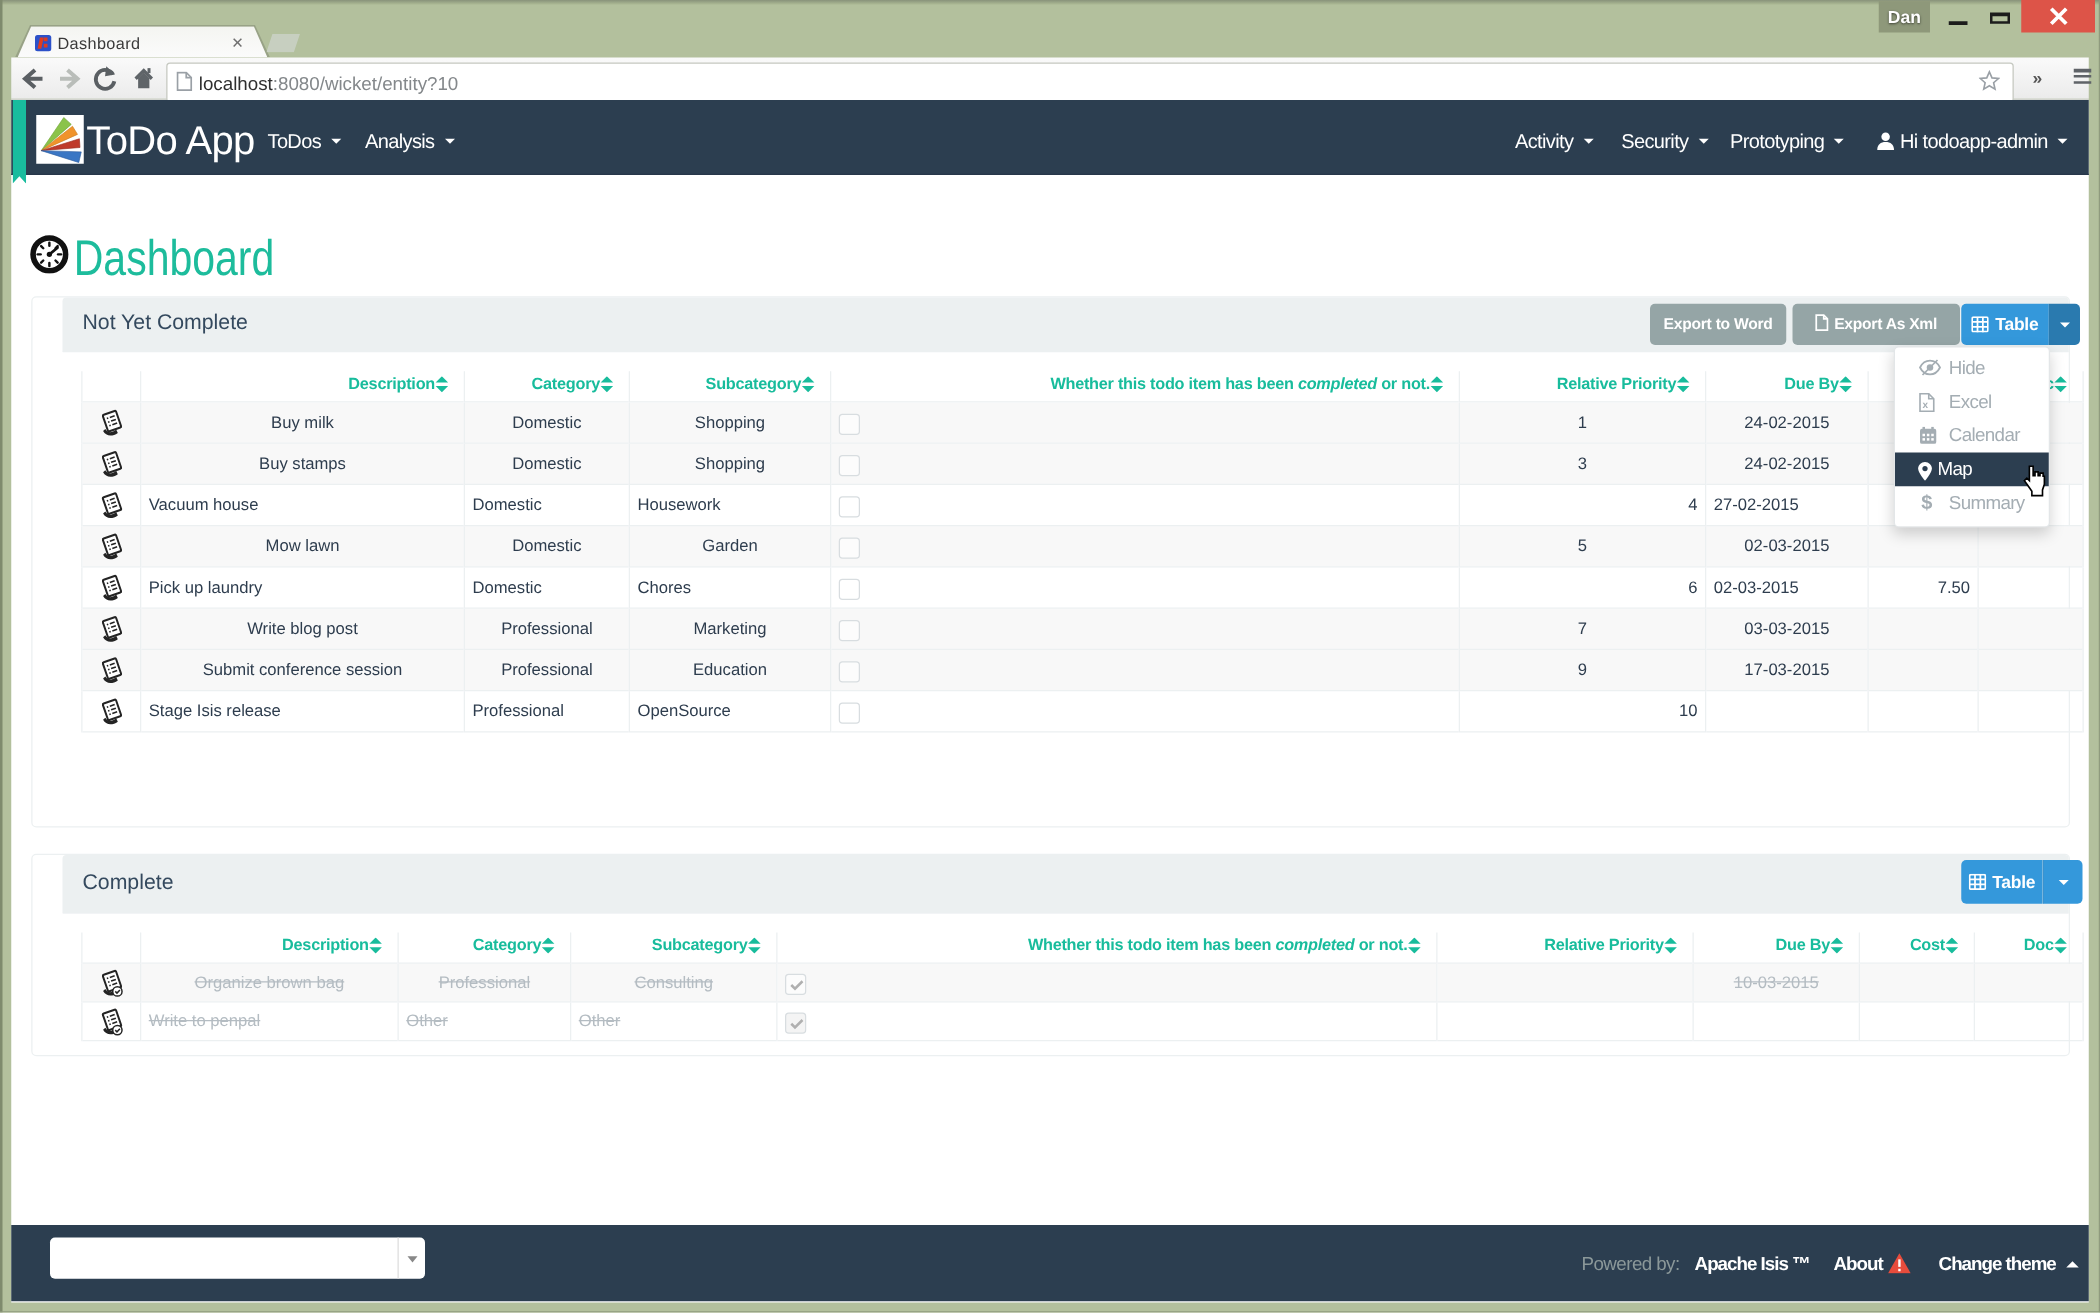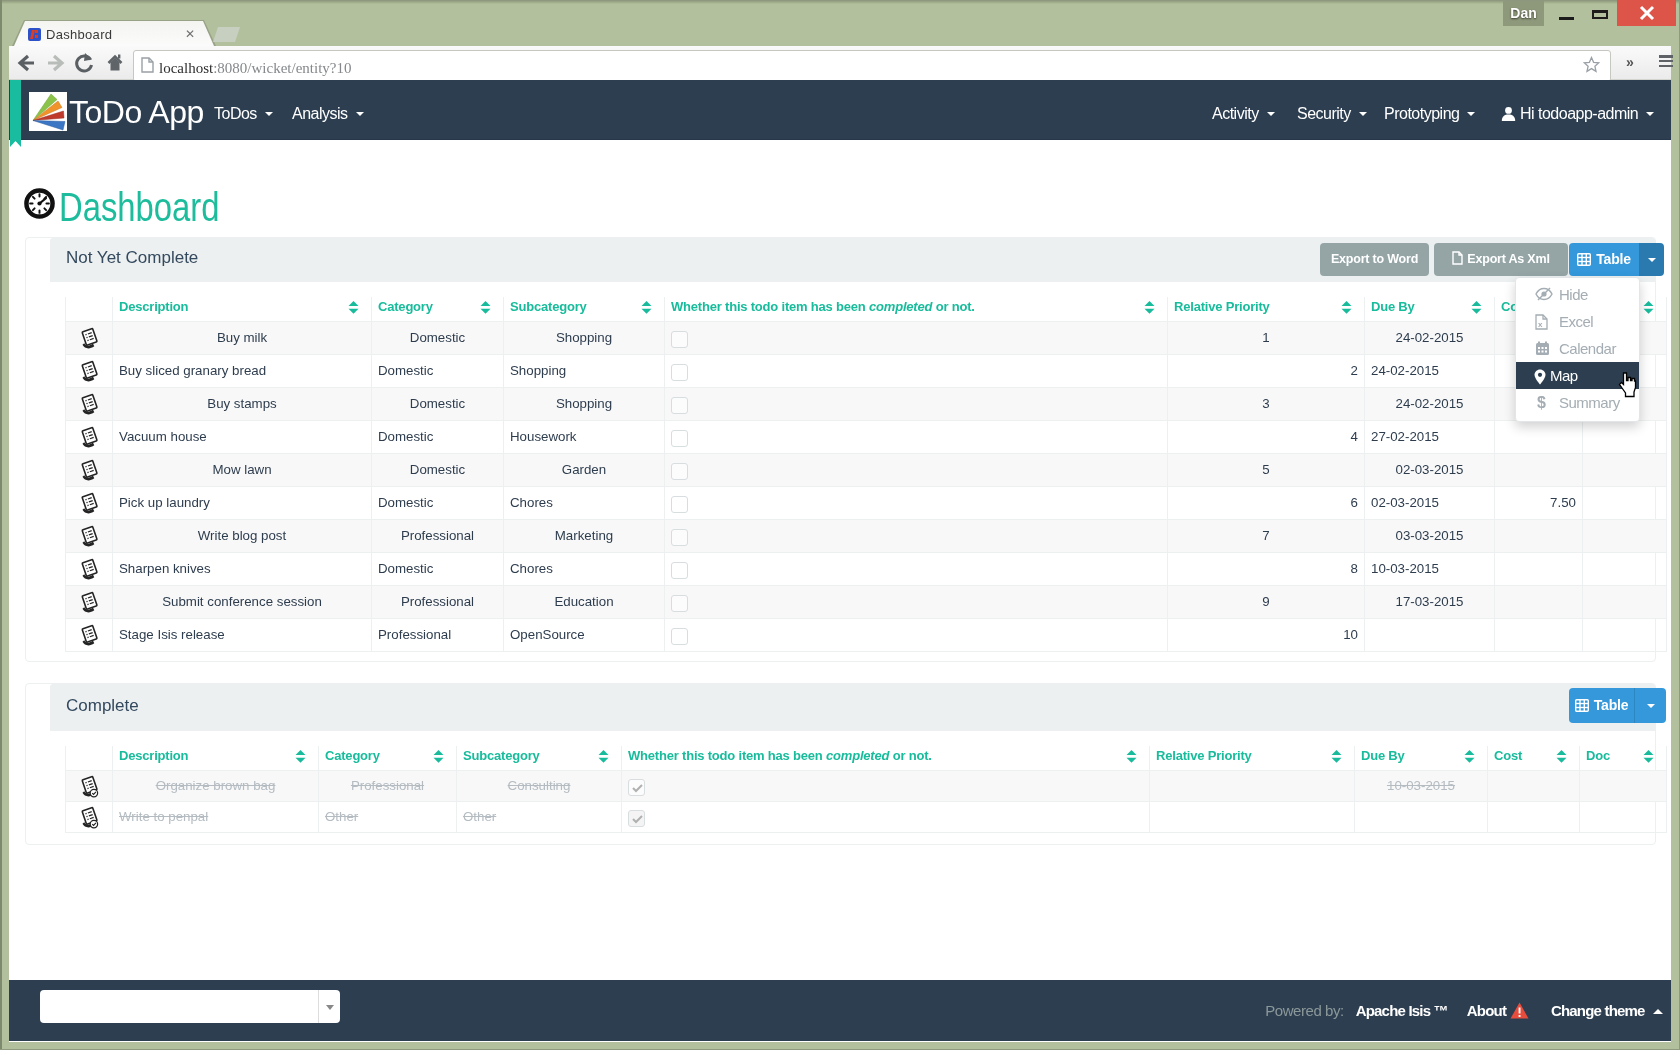--- a/index.html
+++ b/index.html
@@ -34,21 +34,21 @@
   text-shadow:0 1px 2px rgba(0,0,0,.6); }
 #minbtn { position:absolute; left:1559px; top:17px; width:15px; height:3px; background:#1c1c1c; }
 #maxbtn { position:absolute; left:1592px; top:10px; width:16px; height:9px; border:2px solid #1c1c1c; border-top-width:3px; }
 #closebtn { position:absolute; left:1617px; top:0; width:59px; height:26px; background:#dd5448; }
 #closebtn svg { position:absolute; left:22px; top:5px; }
 
 #toolbar { position:absolute; left:9px; top:46px; width:1662px; height:34px;
   background:linear-gradient(#fafafa,#ebebeb); border-bottom:1px solid #d2d4ce; }
 #toolbar svg.nav { position:absolute; top:0; }
 #urlbar { position:absolute; left:124px; top:4px; width:1478px; height:32px; background:#fff;
-  border:1px solid #c5c8c0; border-radius:3px;font-family:Liberation Serif, serif; }
+  border:1px solid #c5c8c0; border-radius:3px; }
 #urltext { position:absolute; left:25px; top:7px; line-height:20px; font-size:15px; color:#2f2f2f; white-space:nowrap; }
 #urltext span { color:#84888b; }
 #chevrons { position:absolute; left:1617px; top:8px; font-size:14px; color:#555; letter-spacing:-2px; font-weight:bold;}
 #menubars { position:absolute; left:1650px; top:9px; width:14px; height:14px; }
 #menubars div { height:2.6px; background:#5f6368; margin-bottom:2.2px; }
 
 #page { position:absolute; left:9px; top:80px; width:1662px; height:962px; background:#fff; overflow:visible; }
 
 #navbar { position:absolute; left:0; top:0; width:1662px; height:60px; background:#2c3e50; border-bottom:1px solid #27374a; }
 #ribbon { position:absolute; left:1px; top:0; width:11px; height:67px; background:#19bc9e;
@@ -75,21 +75,21 @@
 #panel2 .ptitle { top:12px; }
 
 .btn { position:absolute; font-size:12.5px; font-weight:bold; letter-spacing:-0.2px; color:#fff; border-radius:4px;
   text-align:center; }
 .btn-gray { background:#95a5a6; }
 .btn-blue { background:#3498db; }
 
 table.grid { border-collapse:collapse; table-layout:fixed; width:1601px; }
 table.grid td, table.grid th { border-right:1px solid #ecf0f1; overflow:hidden; white-space:nowrap; }
 table.grid td:first-child, table.grid th:first-child { border-left:1px solid #ecf0f1; }
-table.grid th { height:24px; text-align:left; color:#18bc9c; font-size:13px; font-weight:bold; letter-spacing:-0.2px; padding:2px 6px 0 6px; vertical-align:top; border-top:0; }
+table.grid th { height:24px; text-align:right; color:#18bc9c; font-size:13px; font-weight:bold; letter-spacing:-0.2px; padding:2px 6px 0 6px; vertical-align:top; border-top:0; }
 table.grid td { height:33px; font-size:13.3px; color:#2e3d4e; padding:0 6px; vertical-align:middle; border-top:1px solid #ecf0f1; }
 table.grid tr.odd td { background:#f8f8f8;text-align:center; }
 table.grid { border-bottom:1px solid #ecf0f1; }
 table.grid td.r { text-align:right; }
 .sortico { float:right; margin-right:6px; margin-top:2px; }
 .tdico { text-align:center; } .tdico svg { margin-top:4px; }
 .chk { width:17px; height:17px; border:1px solid #d8dde0; border-radius:3px; background:#fff; position:relative; margin-top:4px; }
 tr.odd .chk { background:#fcfcfc; }
 .chk.on { background:#f4f4f4; }
 .muted { color:#b4bcc2 !important; text-decoration:line-through; }
@@ -305,35 +305,20 @@
               <td>Domestic</td>
               <td>Shopping</td>
               <td>
                 <div class="chk"></div>
               </td>
               <td class="r">1</td>
               <td>24-02-2015</td>
               <td></td>
               <td></td>
             </tr>
-        <tr>
-              <td class="tdico"><svg width="22" height="23" viewBox="0 0 26 26">
-                  <use href="#todoico"></use>
-                </svg></td>
-              <td>Buy sliced granary bread</td>
-              <td>Domestic</td>
-              <td>Shopping</td>
-              <td>
-                <div class="chk"></div>
-              </td>
-              <td class="r">2</td>
-              <td>24-02-2015</td>
-              <td></td>
-              <td></td>
-            </tr>
         <tr class="odd">
               <td class="tdico"><svg width="22" height="23" viewBox="0 0 26 26">
                   <use href="#todoico"></use>
                 </svg></td>
               <td>Buy stamps</td>
               <td>Domestic</td>
               <td>Shopping</td>
               <td>
                 <div class="chk"></div>
               </td>
@@ -392,35 +377,20 @@
                   <use href="#todoico"></use>
                 </svg></td>
               <td>Write blog post</td>
               <td>Professional</td>
               <td>Marketing</td>
               <td>
                 <div class="chk"></div>
               </td>
               <td class="r">7</td>
               <td>03-03-2015</td>
-              <td></td>
-              <td></td>
-            </tr>
-        <tr>
-              <td class="tdico"><svg width="22" height="23" viewBox="0 0 26 26">
-                  <use href="#todoico"></use>
-                </svg></td>
-              <td>Sharpen knives</td>
-              <td>Domestic</td>
-              <td>Chores</td>
-              <td>
-                <div class="chk"></div>
-              </td>
-              <td class="r">8</td>
-              <td>10-03-2015</td>
               <td></td>
               <td></td>
             </tr>
         <tr class="odd">
               <td class="tdico"><svg width="22" height="23" viewBox="0 0 26 26">
                   <use href="#todoico"></use>
                 </svg></td>
               <td>Submit conference session</td>
               <td>Professional</td>
               <td>Education</td>

